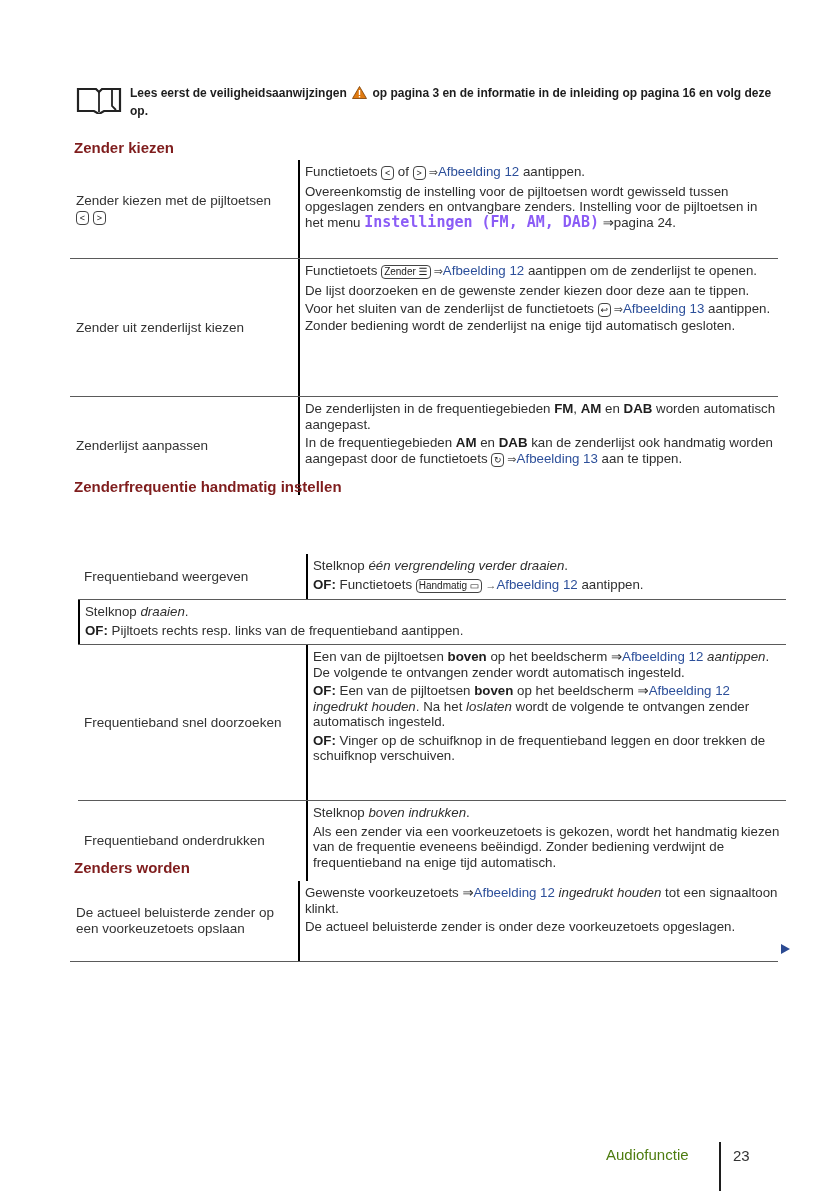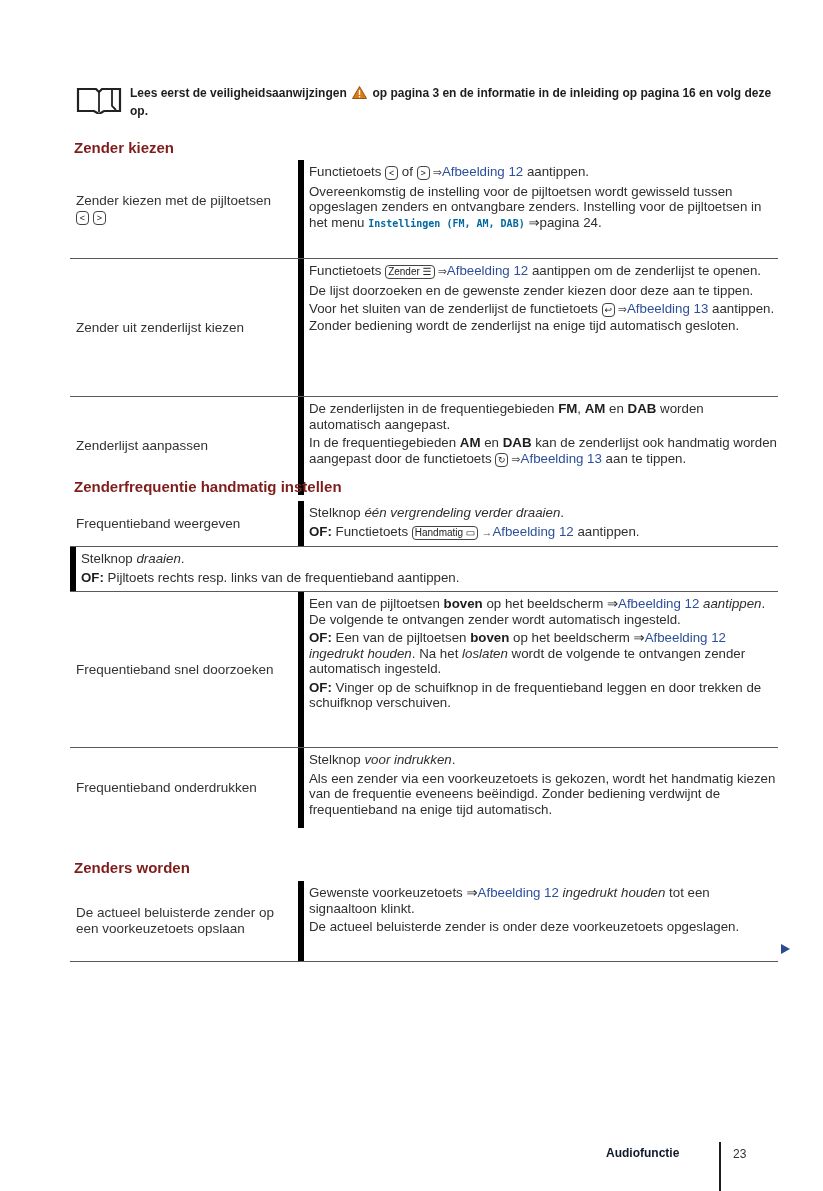--- a/index.html
+++ b/index.html
@@ -19,39 +19,39 @@
   }
 
   .table { position: absolute; left: 70px; width: 708px; }
   .row { display: flex; border-bottom: 1px solid #5a5a5a; position: relative; }
   .row.last-noline { border-bottom: none; }
   .cell-left {
     width: 228px; flex: none; font-size: 13.5px; line-height: 16px; color: #333;
     display: flex; align-items: center; padding-left: 6px; box-sizing: border-box;
   }
   .cell-right {
-    flex: 1; border-left: 6px solid #000000; padding: 4px 0 3px 5px; box-sizing: border-box;
+    flex: 1; border-left: 2px solid #000000; padding: 4px 0 3px 5px; box-sizing: border-box;
     font-size: 13.3px; line-height: 15.5px; color: #2f2f2f;
   }
   .para { margin: 0 0 3px 0; }
   .para:last-child { margin-bottom: 0; }
   .link { color: #2c4f9a; }
   .b { font-weight: bold; color: #1e1e1e; }
   .i { font-style: italic; }
-  .mono { font-family: "DejaVu Sans Mono", monospace; font-weight: bold; font-size: 10px; color: #0369a1; }
+  .mono { font-family: "DejaVu Sans Mono", monospace; font-weight: bold; font-size: 15px; color: #8b5cf6; }
   .key {
     display: inline-block; border: 1px solid #444; border-radius: 4px; padding: 0 2px;
     font-size: 10px; line-height: 12px; vertical-align: 0px; color: #222;
   }
   .key.sq { width: 11px; height: 12px; padding: 0; text-align: center; font-size: 9px; }
   .arrow { color: #555; font-size: 11px; }
 
-  .footer-title { position: absolute; left: 606px; top: 1146px; font-weight: bold; font-size: 12px; color: #0f172a; }
+  .footer-title { position: absolute; left: 606px; top: 1146px; font-weight: normal; font-size: 15px; color: #4d7c0f; }
   .footer-bar { position: absolute; left: 719px; top: 1142px; width: 2px; height: 49px; background: #1e1e1e; }
-  .footer-num { position: absolute; left: 733px; top: 1147px; font-size: 12px; color: #333; }
+  .footer-num { position: absolute; left: 733px; top: 1147px; font-size: 15px; color: #333; }
   .next-arrow { position: absolute; left: 781px; top: 944px; width: 0; height: 0;
     border-top: 5px solid transparent; border-bottom: 5px solid transparent; border-left: 9px solid #2b4a92; }
 </style>
 </head>
 <body>
 
 <div class="page">
 
   <div class="notice">
     <svg class="book" viewBox="0 0 46 28">
@@ -98,21 +98,21 @@
       <div class="cell-left">Zenderlijst aanpassen</div>
       <div class="cell-right">
         <p class="para"><span>De zenderlijsten in de frequentiegebieden </span><span class="b">FM</span><span>, </span><span class="b">AM</span><span> en </span><span class="b">DAB</span><span> worden automatisch aangepast.</span></p>
         <p class="para"><span>In de frequentiegebieden </span><span class="b">AM</span><span> en </span><span class="b">DAB</span><span> kan de zenderlijst ook handmatig worden aangepast door de functietoets </span><span class="key sq">↻</span><span class="arrow"> ⇒</span><span class="link">Afbeelding 13</span><span> aan te tippen.</span></p>
       </div>
     </div>
   </div>
 
   <div class="section-title" style="top:478px;">Zenderfrequentie handmatig instellen</div>
 
-  <div class="table" style="top:501px;">
+  <div class="table" style="top:554px;margin-left:8px;">
     <div class="row" style="height:45px;">
       <div class="cell-left">Frequentieband weergeven</div>
       <div class="cell-right">
         <p class="para"><span>Stelknop </span><span class="i">één vergrendeling verder draaien</span><span>.</span></p>
         <p class="para"><span class="b">OF:</span><span> Functietoets </span><span class="key">Handmatig ▭</span><span class="arrow"> →</span><span class="link">Afbeelding 12</span><span> aantippen.</span></p>
       </div>
     </div>
 
     <div class="row" style="height:44px;">
       <div class="cell-right">
@@ -126,21 +126,21 @@
       <div class="cell-right">
         <p class="para"><span>Een van de pijltoetsen </span><span class="b">boven</span><span> op het beeldscherm ⇒</span><span class="link">Afbeelding 12</span><span class="i"> aantippen</span><span>. De volgende te ontvangen zender wordt automatisch ingesteld.</span></p>
         <p class="para"><span class="b">OF:</span><span> Een van de pijltoetsen </span><span class="b">boven</span><span> op het beeldscherm ⇒</span><span class="link">Afbeelding 12</span><span class="i"> ingedrukt houden</span><span>. Na het </span><span class="i">loslaten</span><span> wordt de volgende te ontvangen zender automatisch ingesteld.</span></p>
         <p class="para"><span class="b">OF:</span><span> Vinger op de schuifknop in de frequentieband leggen en door trekken de schuifknop verschuiven.</span></p>
       </div>
     </div>
 
     <div class="row last-noline" style="height:80px;">
       <div class="cell-left">Frequentieband onderdrukken</div>
       <div class="cell-right">
-        <p class="para"><span>Stelknop </span><span class="i">voor indrukken</span><span>.</span></p>
+        <p class="para"><span>Stelknop </span><span class="i">boven indrukken</span><span>.</span></p>
         <p class="para">Als een zender via een voorkeuzetoets is gekozen, wordt het handmatig kiezen van de frequentie eveneens beëindigd. Zonder bediening verdwijnt de frequentieband na enige tijd automatisch.</p>
       </div>
     </div>
   </div>
 
   <div class="section-title" style="top:859px;">Zenders worden</div>
 
   <div class="table" style="top:881px;">
     <div class="row" style="height:80px;">
       <div class="cell-left" style="padding-right:8px;">De actueel beluisterde zender op een voorkeuzetoets opslaan</div>

